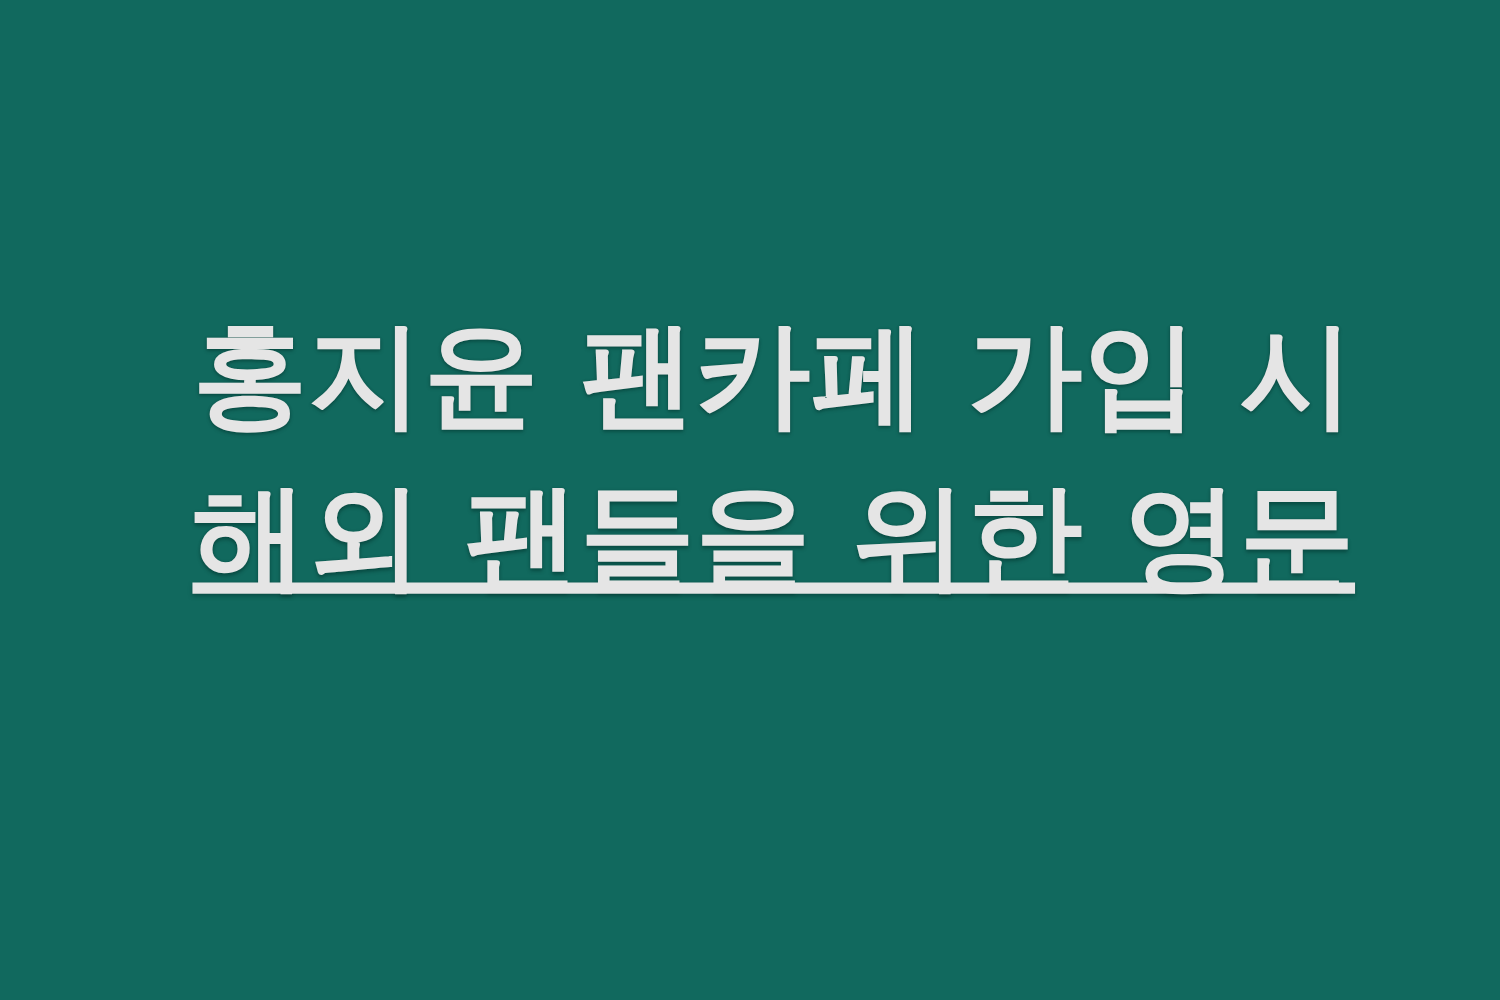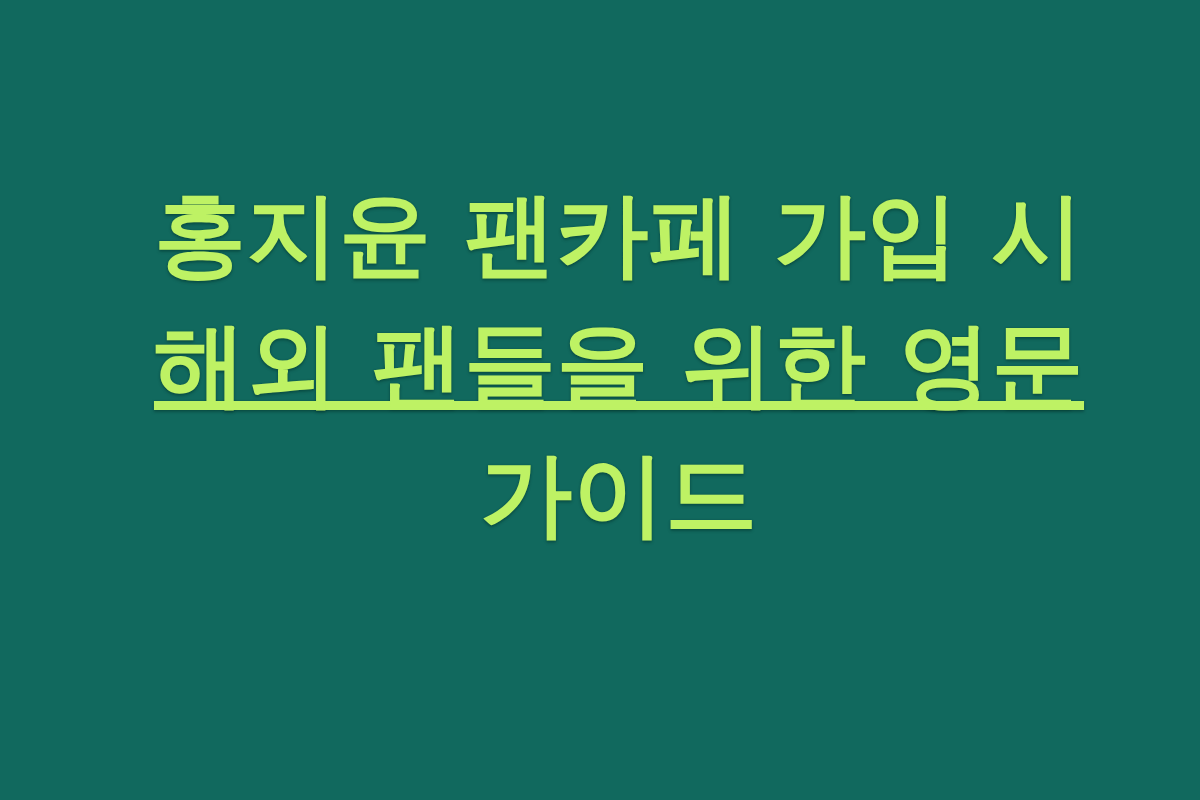--- a/index.html
+++ b/index.html
@@ -31,21 +31,21 @@
     margin-top: -70px;
     text-align: center;
     display: flex;
     flex-direction: column;
     align-items: center;
     justify-content: center;
   }
 
   .title-line {
     display: block;
-    color: #bef264;
+    color: #e5e5e5;
     font-family: "DejaVu Sans", "Liberation Sans", sans-serif;
     font-weight: 700;
     font-size: 92px;
     line-height: 130px;
     letter-spacing: 0.5px;
     white-space: nowrap;
     text-shadow:
       0 2px 3px rgba(3, 48, 42, 0.45),
       0 0 2px rgba(3, 48, 42, 0.30);
     margin-left: 38px;
@@ -59,17 +59,16 @@
 <body>
 
 <div class="card">
 
   <div class="title-block">
 
     <span class="title-line line-1">홍지윤 팬카페 가입 시</span>
 
     <span class="title-line line-2">해외 팬들을 위한 영문</span>
 
-    <span class="title-line line-3">가이드</span>
 
   </div>
 
 </div>
 
 </body></html>

